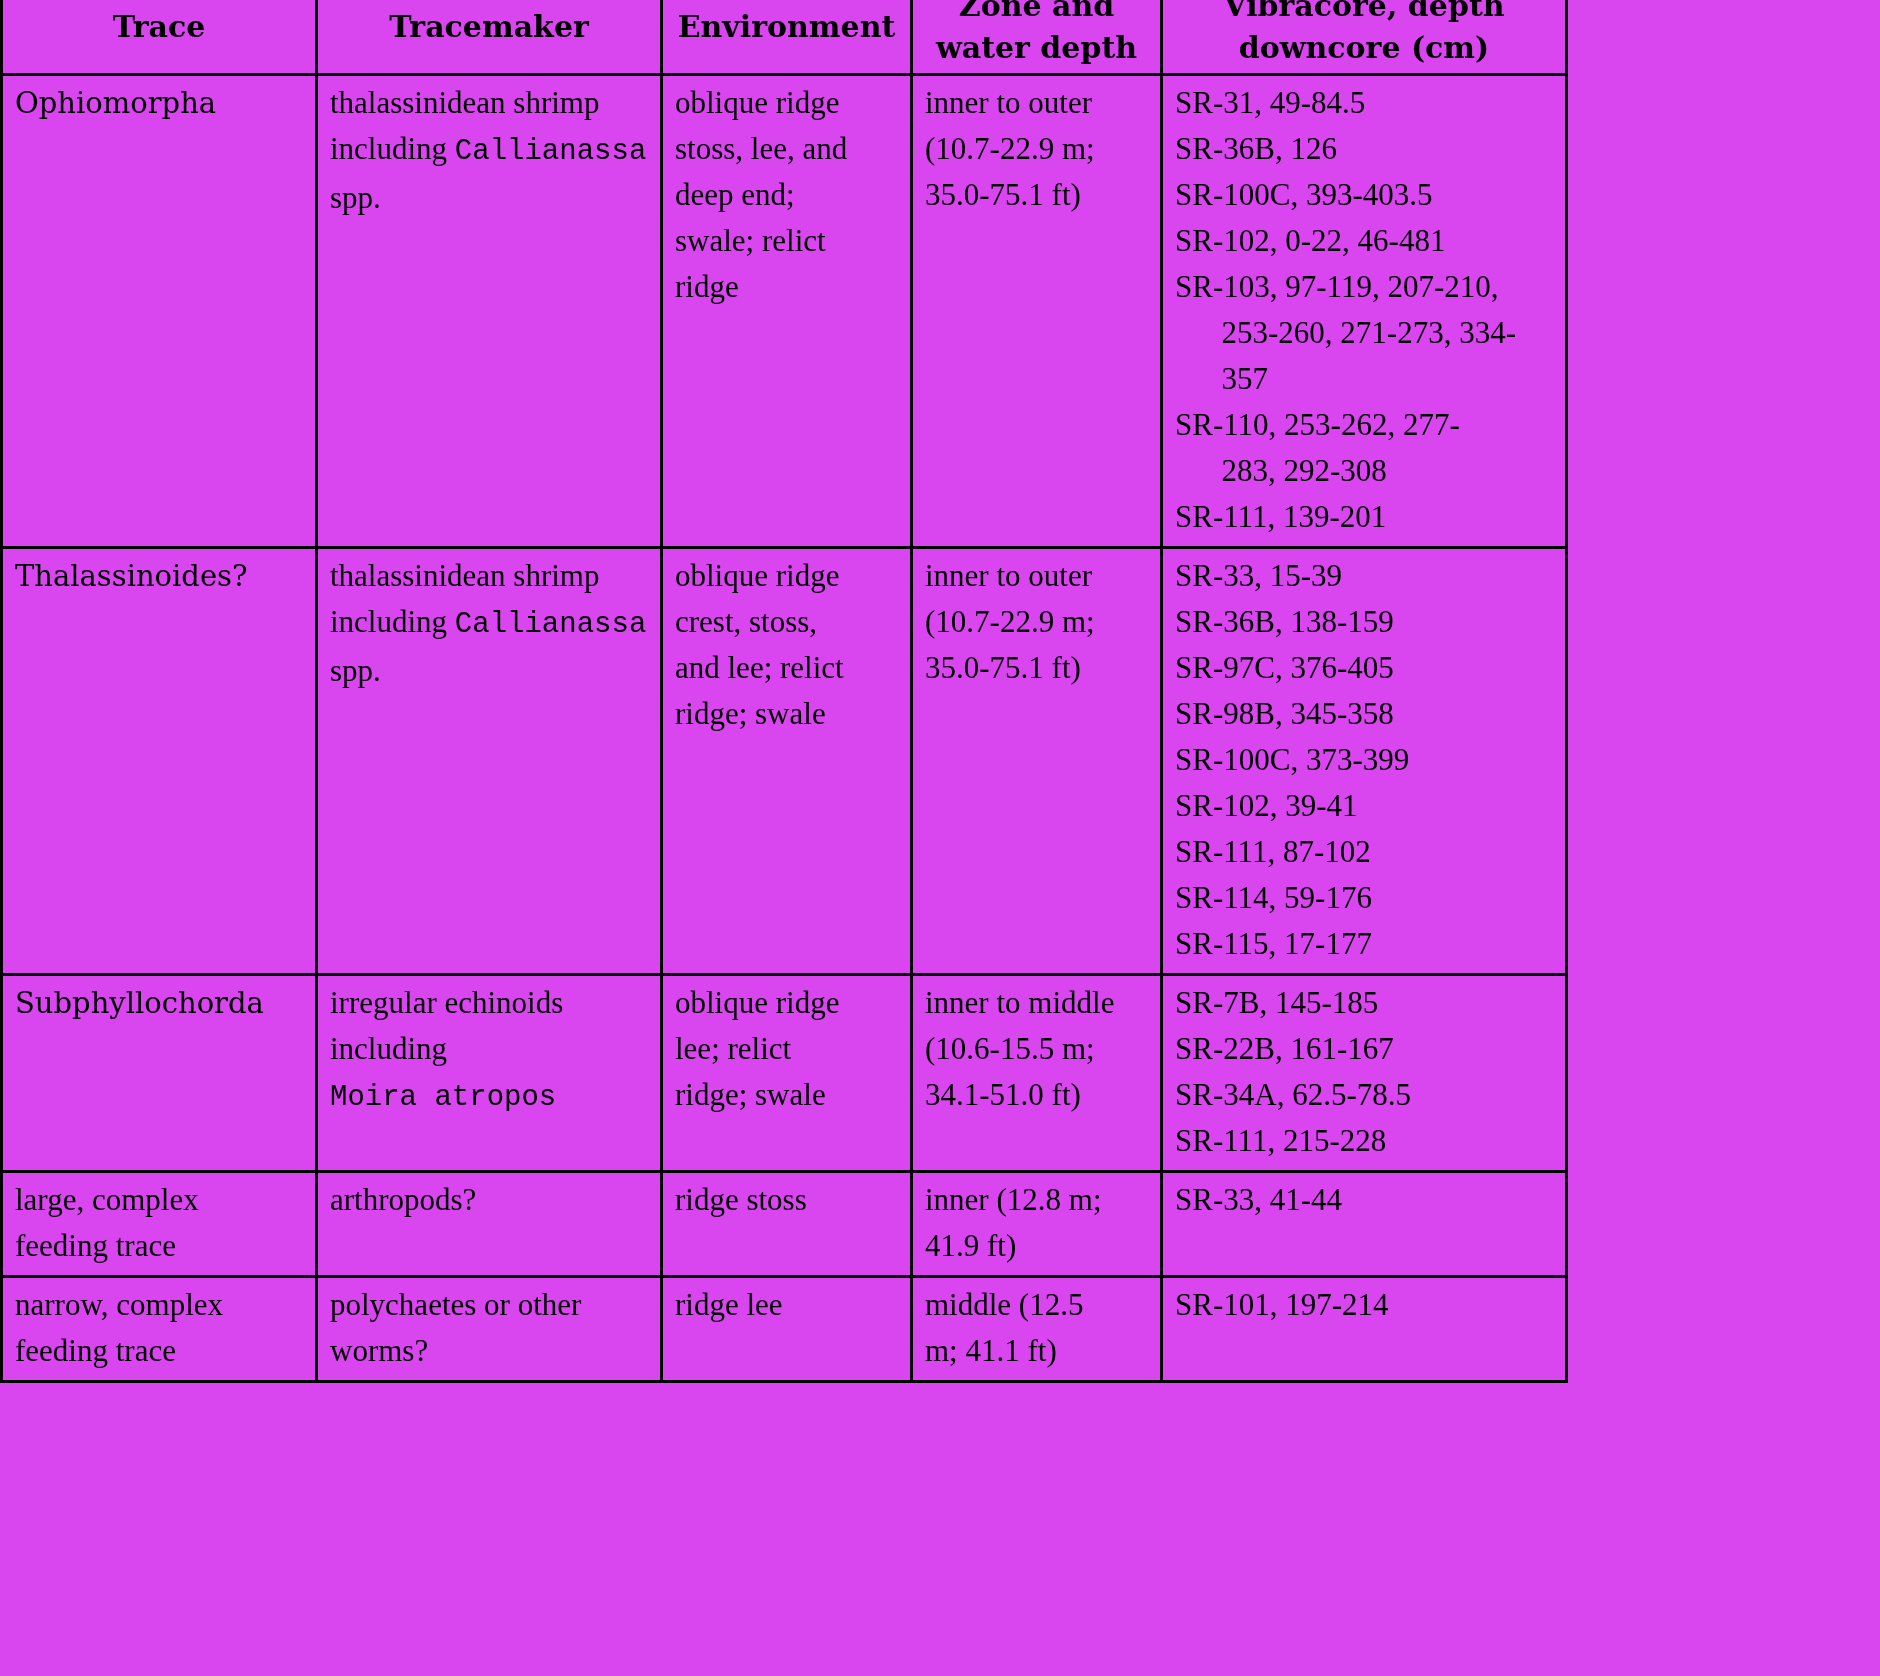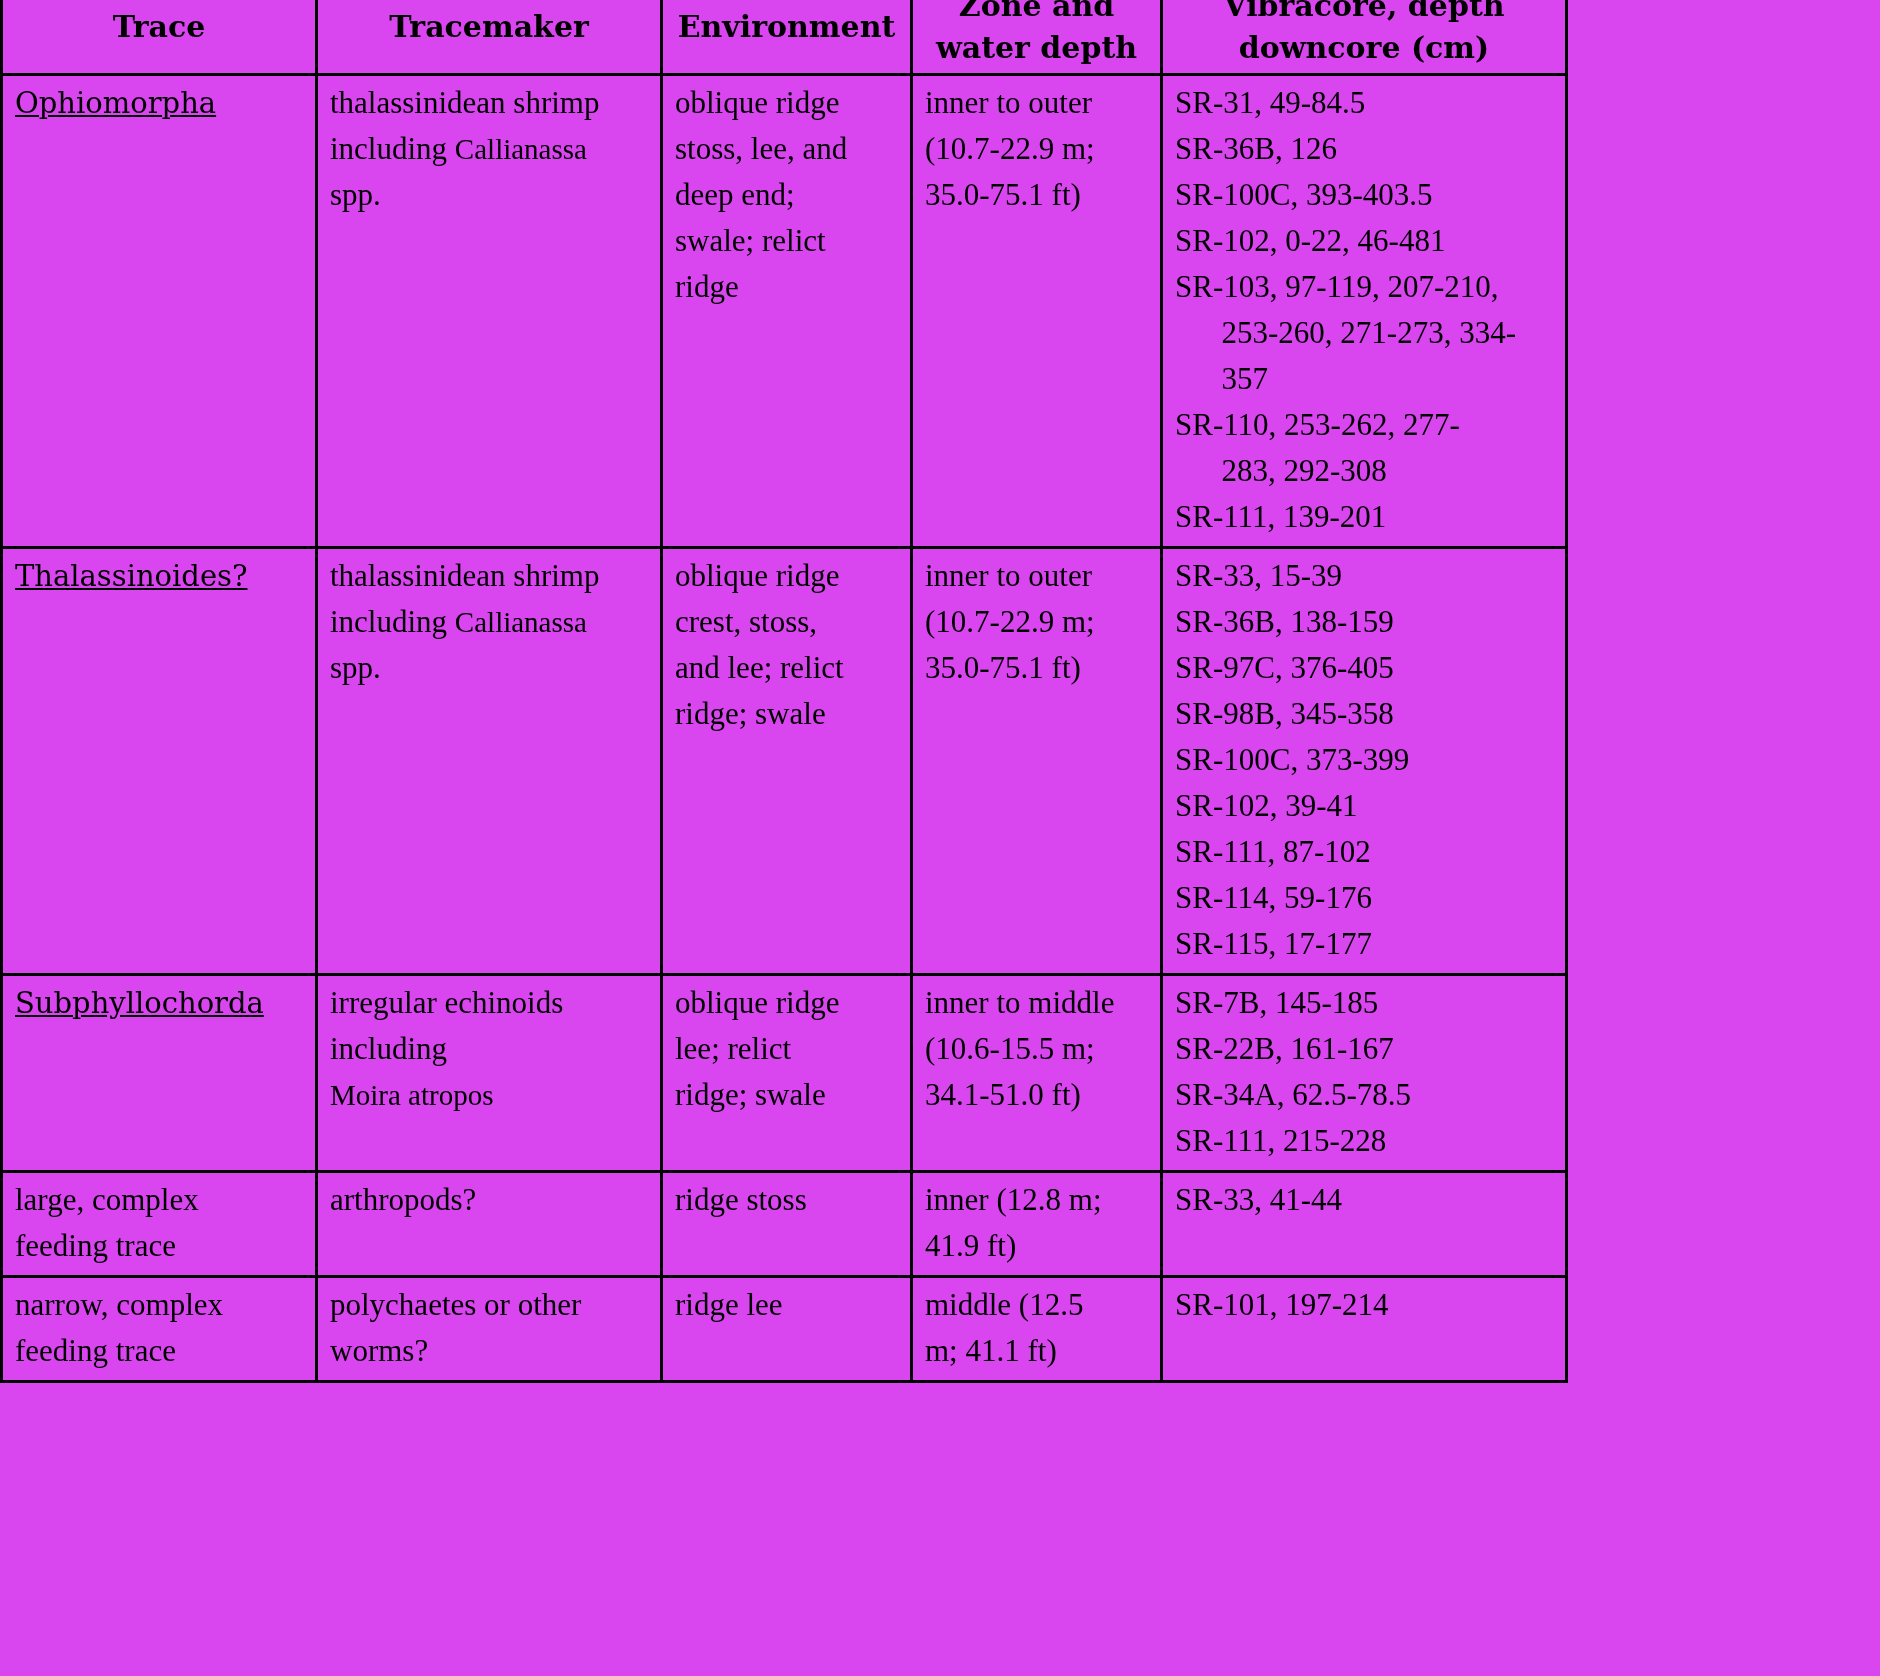--- a/index.html
+++ b/index.html
@@ -32,27 +32,26 @@
   th {
     text-align: center;
     vertical-align: middle;
     font-family: "DejaVu Serif", serif;
     font-weight: bold;
     font-size: 30px;
     line-height: 42px;
     padding: 4px 6px;
   }
   .genus {
-    font-family: Liberation Serif, serif;
+    font-family: Liberation Mono, monospace;
     font-size: 29px;
   }
   td.trace-genus {
     font-family: "DejaVu Serif", serif;
     font-size: 29px;
-    text-decoration: underline;
   }
 </style>
 </head>
 <body>
 
 <div class="page">
   <table class="trace-table">
     <colgroup>
       <col style="width:315px">
       <col style="width:345px">

